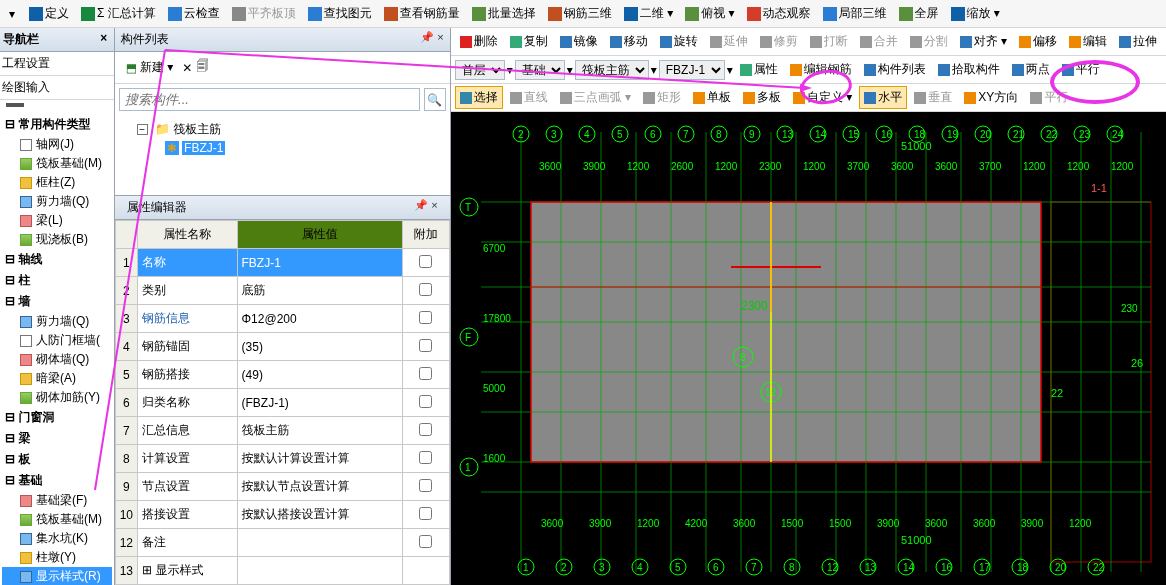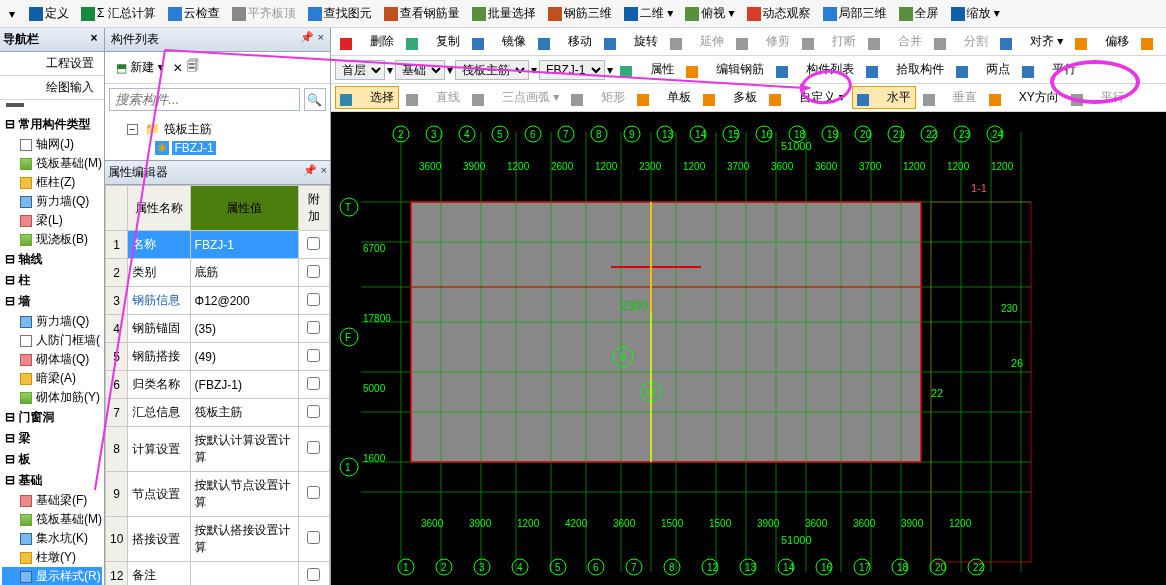--- a/index.html
+++ b/index.html
@@ -8,21 +8,21 @@
 .topbar { height: 28px; background: #f6f6f6; border-bottom: 1px solid #d6d6d6; display: flex; align-items: center; padding: 0 4px; gap: 2px; overflow: hidden; }
 .topbar .tbtn { display: flex; align-items: center; gap: 2px; padding: 2px 4px; border: 1px solid transparent; cursor: pointer; white-space: nowrap; }
 .topbar .ico { width: 14px; height: 14px; display: inline-block; }
 
 .workspace { display: flex; height: 557px; }
 
 
 .navcol { width: 116px; background: #fff; border-right: 1px solid #99a3b0; display: flex; flex-direction: column; }
 .navcol .title { background: linear-gradient(#e8eef6,#d3deea); border-bottom: 1px solid #99a3b0; padding: 3px 3px; font-weight: bold; }
 .navcol .close { float: right; width: 14px; text-align: center; cursor: pointer; }
-.navcol .sub { padding: 3px 10px; border-bottom: 1px solid #d6d6d6; cursor: pointer; text-align: right; }
+.navcol .sub { padding: 3px 2px; border-bottom: 1px solid #d6d6d6; cursor: pointer; }
 .navcol .bar { height: 10px; }
 .navcol .bar .seg { height: 4px; width: 18px; background: #555; margin: 3px 6px; }
 .navtree { flex: 1; overflow: auto; padding: 4px 2px; }
 .navtree .grp { font-weight: bold; padding: 2px 3px; }
 .navtree .itm { display: flex; align-items: center; gap: 4px; padding: 1px 0 1px 18px; cursor: pointer; white-space: nowrap; }
 .navtree .itm.sel { background: #3399ff; color: #fff; }
 .navtree .ic { width: 12px; height: 12px; display: inline-block; border: 1px solid #777; }
 .navtree .ic.g { background: linear-gradient(#9c6,#6a3); border-color:#6a3; }
 .navtree .ic.y { background: #f0c040; border-color:#c90; }
 .navtree .ic.b { background: #7ab8f0; border-color:#369; }
@@ -35,34 +35,34 @@
 .midcol .tools .btn { display: flex; align-items: center; gap: 3px; padding: 2px 4px; border: 1px solid transparent; cursor: pointer; }
 .midcol .searchrow { display: flex; padding: 4px; gap: 4px; }
 .midcol .searchrow input { flex: 1; padding: 3px 5px; border: 1px solid #abc; color: #888; font-style: italic; }
 .midcol .searchrow .go { width: 22px; border: 1px solid #abc; cursor: pointer; display:flex;align-items:center;justify-content:center;}
 .treearea { flex: 1; padding: 4px 6px; }
 .treearea .node { padding: 2px 0 2px 16px; }
 .treearea .node .exp { display:inline-block; width:11px; height:11px; border:1px solid #777; text-align:center; line-height:9px; margin-right:4px; font-size:10px; cursor:pointer;}
 .treearea .leaf { padding: 1px 0 1px 44px; cursor:pointer;}
 .treearea .leaf.sel span { background: #3399ff; color: #fff; padding: 0 2px; }
 
-.propeditor .title { background: linear-gradient(#e8eef6,#d3deea); border-top: 1px solid #99a3b0; border-bottom: 1px solid #99a3b0; padding: 3px 3px; }
+.propeditor .title { background: linear-gradient(#e8eef6,#d3deea); border-top: 1px solid #99a3b0; border-bottom: 1px solid #99a3b0; padding: 3px 12px; }
 .proptable { width:100%; border-collapse: collapse; }
 .proptable th, .proptable td { border:1px solid #c8c8c8; padding:5px 4px; height:19px; }
 .proptable th { background:#f0f0e8; font-weight:normal; }
 .proptable th.valhdr { background:#4d7c0f; }
 .proptable .rownum { width:22px; text-align:center; background:#f0f0e8; }
 .proptable .cb { width:13px;height:13px; }
 .proptable tr.selrow td.k, .proptable tr.selrow td.v { background:#3399ff; color:#fff; }
 .proptable td.k.b { color:#1f5fad; }
 
 
 .canvascol { flex:1; display:flex; flex-direction:column; background:#fff; }
 .tbrow { display:flex; align-items:center; gap:2px; padding:2px 4px; border-bottom:1px solid #d6d6d6; flex-wrap:nowrap; overflow:hidden;}
-.tbrow .btn, .tbrow .sel { display:flex; align-items:flex-end; gap:18px; padding:2px 4px; border:1px solid transparent; cursor:pointer; white-space:nowrap; }
+.tbrow .btn, .tbrow .sel { display:flex; align-items:center; gap:2px; padding:2px 4px; border:1px solid transparent; cursor:pointer; white-space:nowrap; }
 .tbrow select { border:1px solid #abc; padding:1px 2px; font-size:12px; }
 .tbrow .btn.sel2 { border:1px solid #e0a000; background:#ffe9b0; }
 .tbrow .btn.dis { color:#999; }
 .canvas { flex:1; background:#000; position:relative; overflow:hidden; }
 .canvas svg { position:absolute; top:0; left:0; }
 
 
 .ann { position:absolute; pointer-events:none; }
 .circle1 { left:800px; top:70px; width:52px; height:34px; border:3px solid #e933e6; border-radius:50%; transform:rotate(-8deg);}
 .circle2 { left:1050px; top:60px; width:90px; height:44px; border:4px solid #e933e6; border-radius:50%; }

